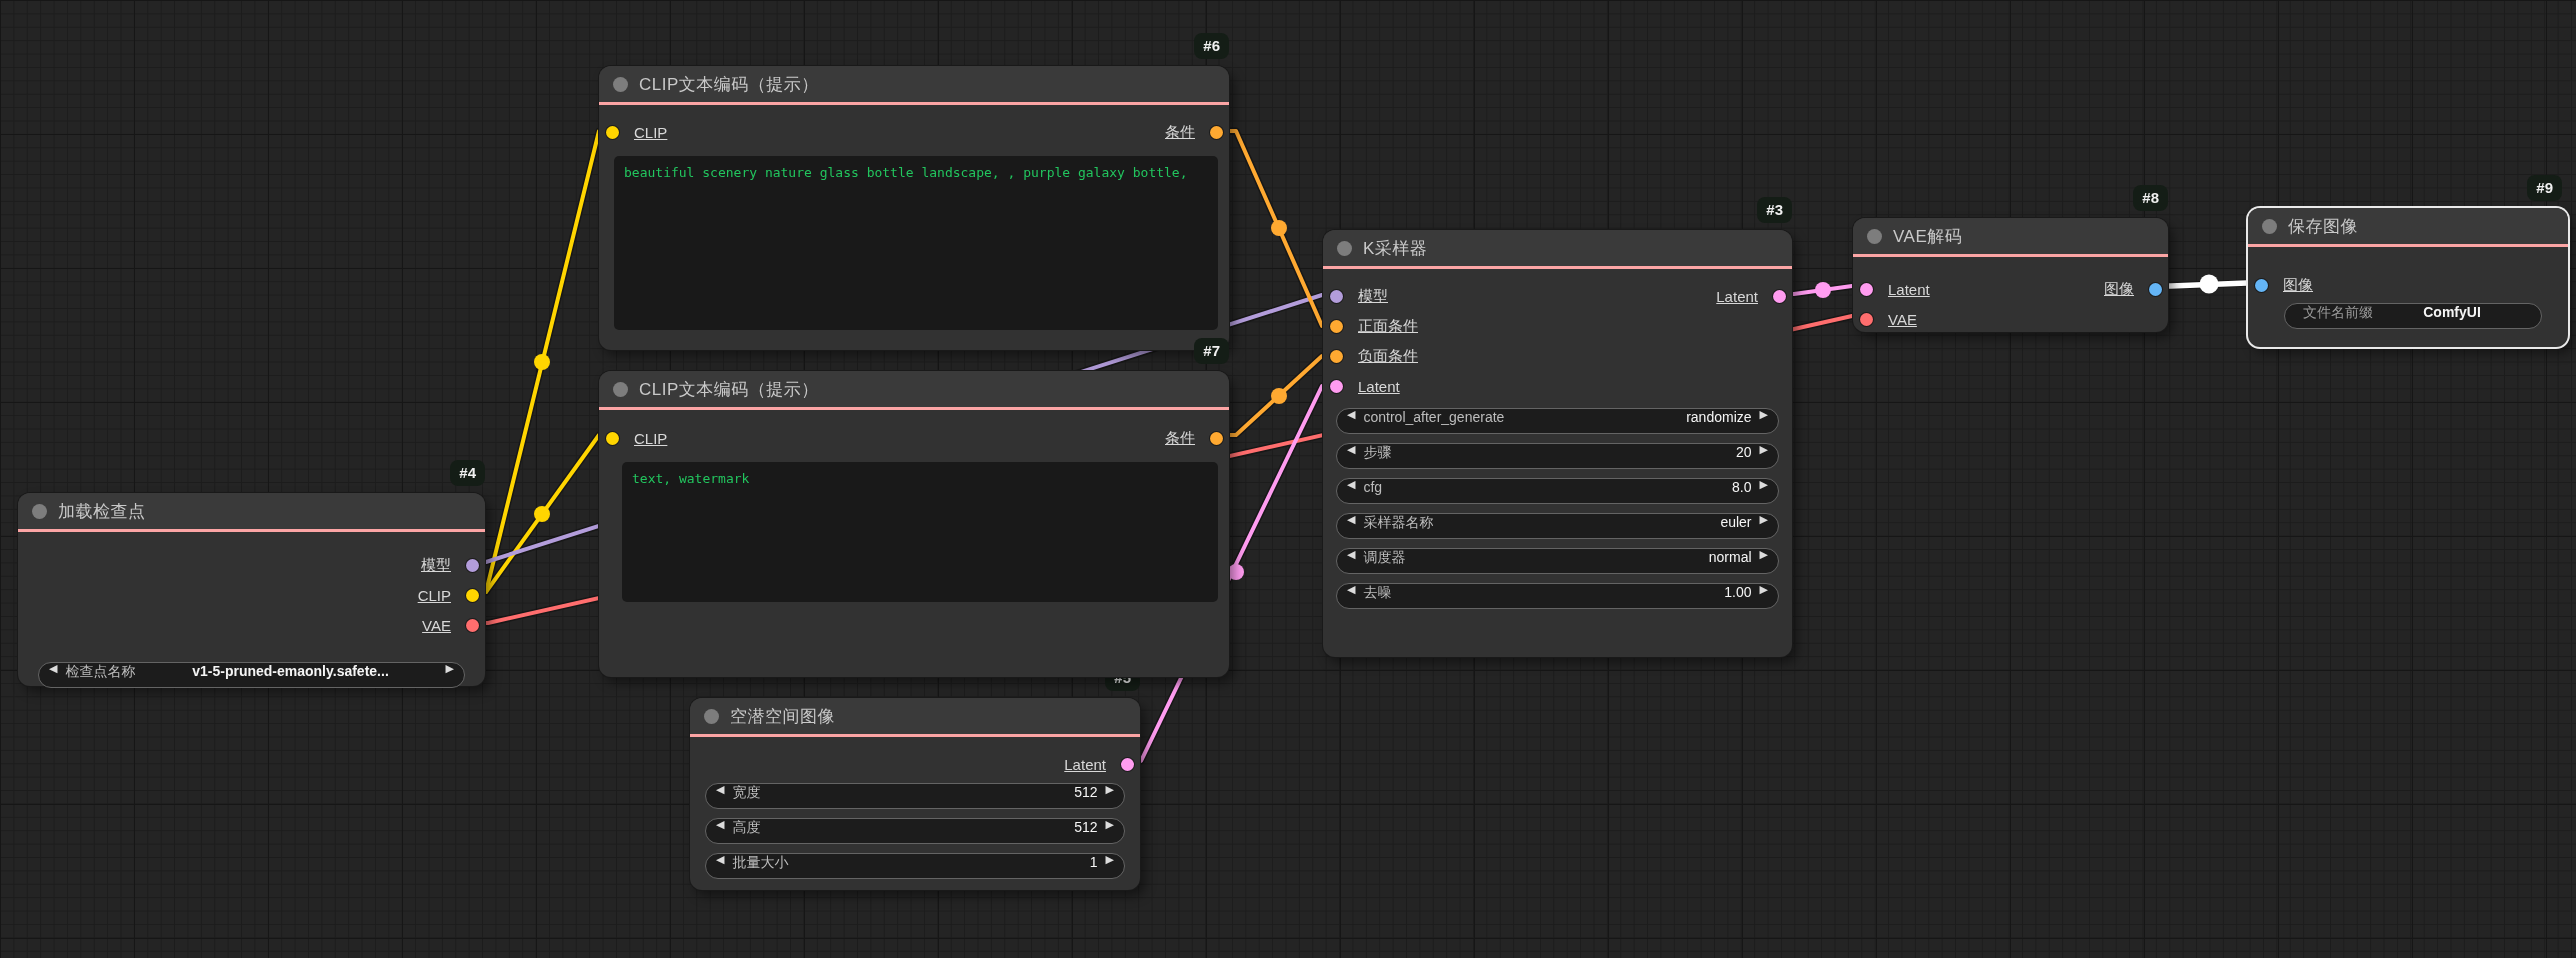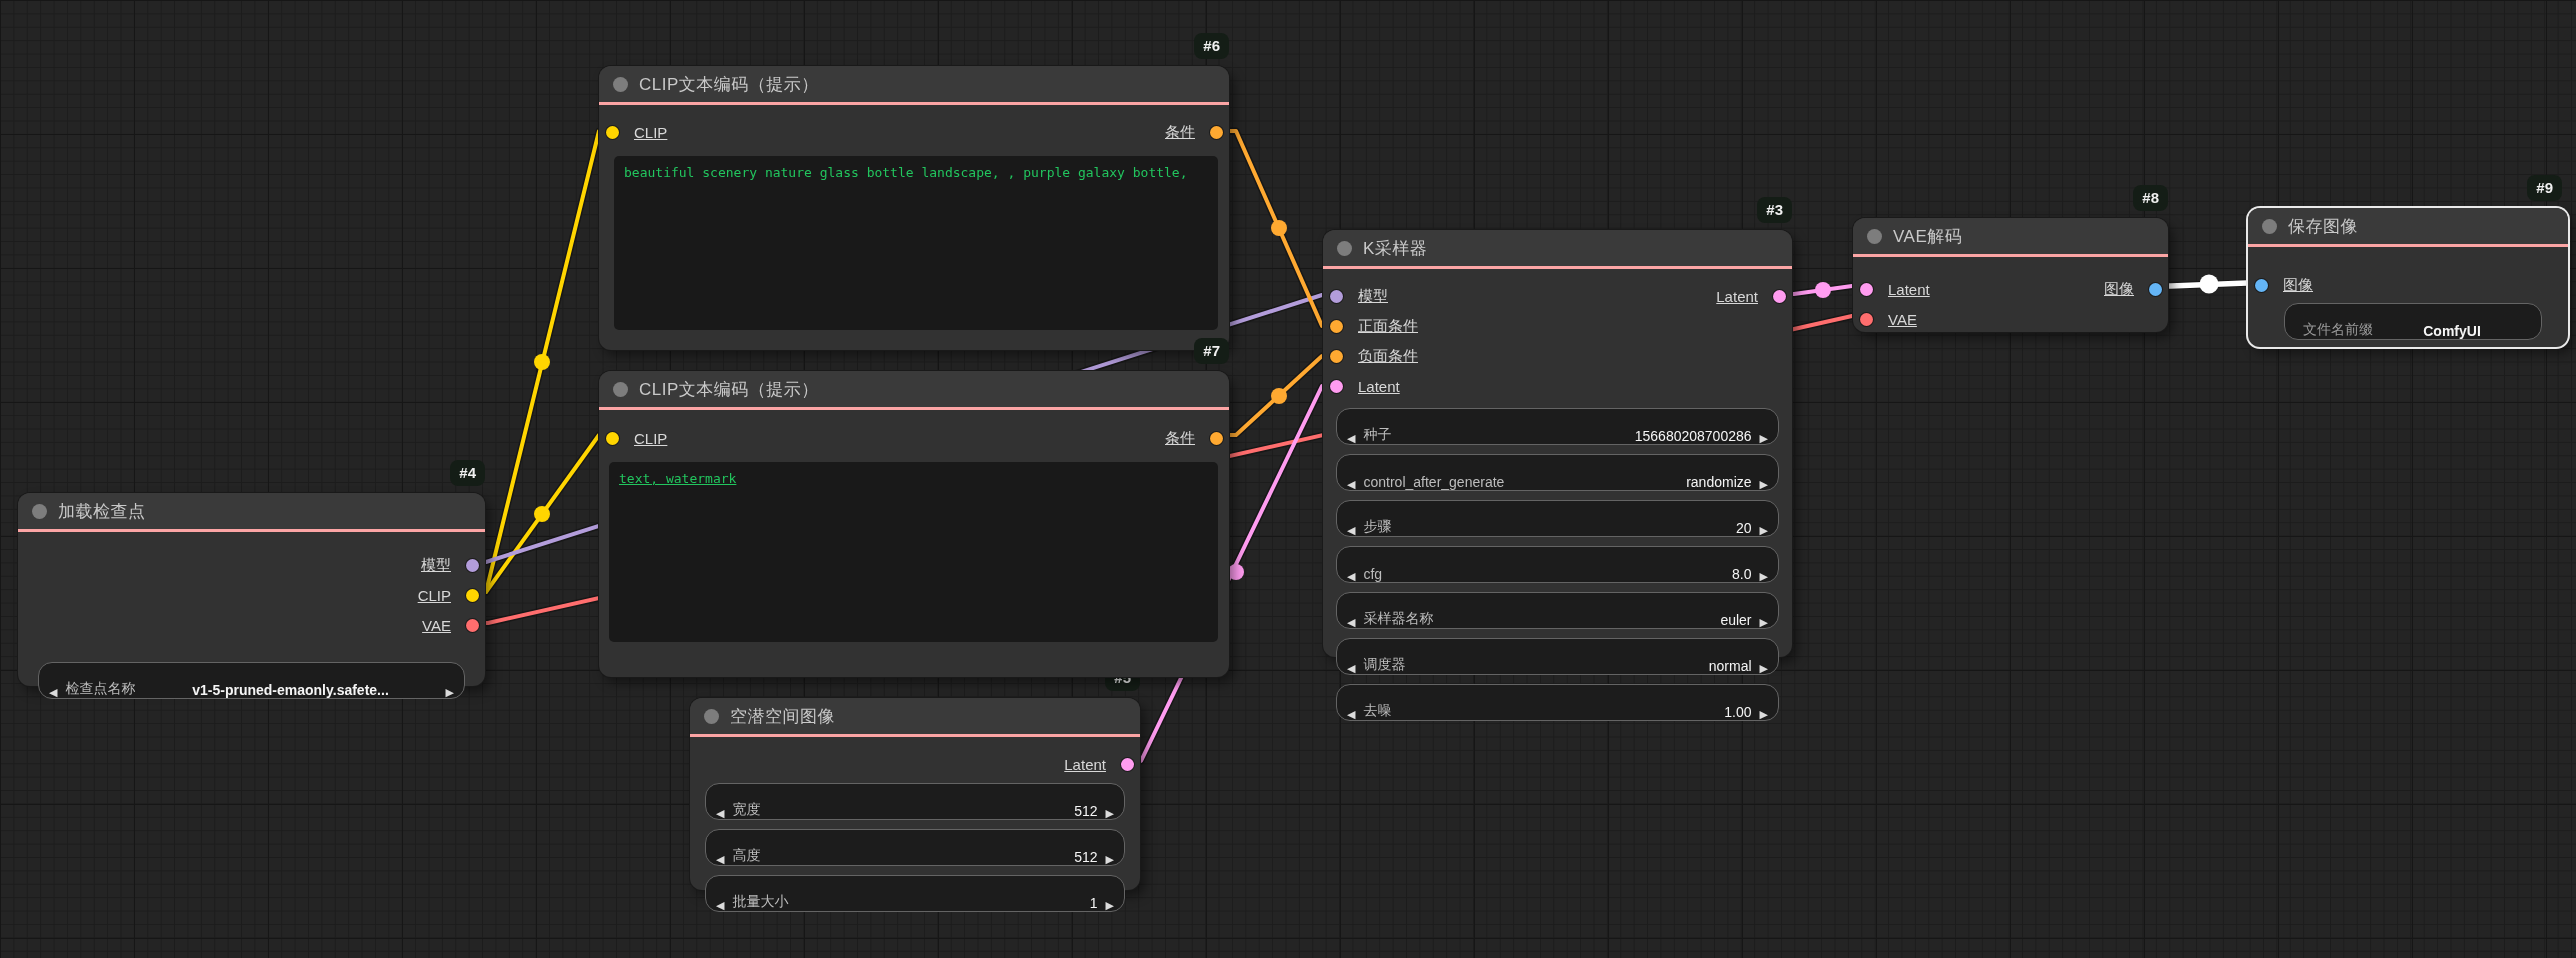--- a/index.html
+++ b/index.html
@@ -35,21 +35,21 @@
     font-weight:bold;font-size:15px;line-height:1;padding:5px 9px 6px;border-radius:8px;
   }
   .node-body{position:relative;}
   .row{display:flex;align-items:center;height:30px;}
   .slot{display:flex;align-items:center;gap:15px;font-size:15px;color:#d8d8d8;white-space:nowrap;text-decoration:underline;}
   .slot.in{padding-left:7px;}
   .slot.out{margin-left:auto;padding-right:6px;}
   .dot{width:13px;height:13px;border-radius:50%;flex:none;box-shadow:0 0 0 1px rgba(0,0,0,.45);}
   .widgets{display:flex;flex-direction:column;gap:9px;padding:0 13px;}
   .widget{
-    display:flex;align-items:flex-end;height:37px;background:#1c1c1c;
+    display:flex;align-items:flex-start;height:26px;background:#1c1c1c;
     border:1px solid #646464;border-radius:14px;font-size:14px;color:#bdbdbd;
     padding:0 10px;box-sizing:border-box;
   }
   .arr{font-size:11px;color:#dcdcdc;line-height:1;flex:none;}
   .arr-l::before{content:"\25C0";}
   .arr-r::before{content:"\25B6";}
   .wlabel{margin:0 8px;white-space:nowrap;}
   .wvalue{flex:1;text-align:right;color:#f5f5f5;margin-right:8px;white-space:nowrap;}
   .widget.value-center .wvalue{text-align:center;font-weight:bold;}
   .widget.no-arrows{padding:0 18px;}
@@ -129,21 +129,21 @@
       <div class="row">
         <div class="slot in">
           <span class="dot" style="background:var(--color-clip)"></span>
           <span>CLIP</span>
         </div>
         <div class="slot out">
           <span>条件</span>
           <span class="dot" style="background:var(--color-conditioning)"></span>
         </div>
       </div>
-      <div class="textarea" style="margin:9px 11px 0 10px;height:180px;text-decoration:underline;">text, watermark</div>
+      <div class="textarea" style="margin:9px 11px 0 23px;height:140px;">text, watermark</div>
     </div>
   </div>
 
   <div class="node" style="left:18px;top:493px;width:467px;height:193px;">
     <div class="badge">#4</div>
     <div class="node-header">
       <span class="status-dot"></span>
       <span class="node-title">加载检查点</span>
     </div>
     <div class="node-body" style="padding-top:18px;">
@@ -205,26 +205,20 @@
           <span>负面条件</span>
         </div>
       </div>
       <div class="row">
         <div class="slot in">
           <span class="dot" style="background:var(--color-latent)"></span>
           <span>Latent</span>
         </div>
       </div>
       <div class="widgets" style="margin-top:7px;">
-        <div class="widget">
-          <span class="arr arr-l"></span>
-          <span class="wlabel">种子</span>
-          <span class="wvalue">156680208700286</span>
-          <span class="arr arr-r"></span>
-        </div>
         <div class="widget">
           <span class="arr arr-l"></span>
           <span class="wlabel">control_after_generate</span>
           <span class="wvalue">randomize</span>
           <span class="arr arr-r"></span>
         </div>
         <div class="widget">
           <span class="arr arr-l"></span>
           <span class="wlabel">步骤</span>
           <span class="wvalue">20</span>

